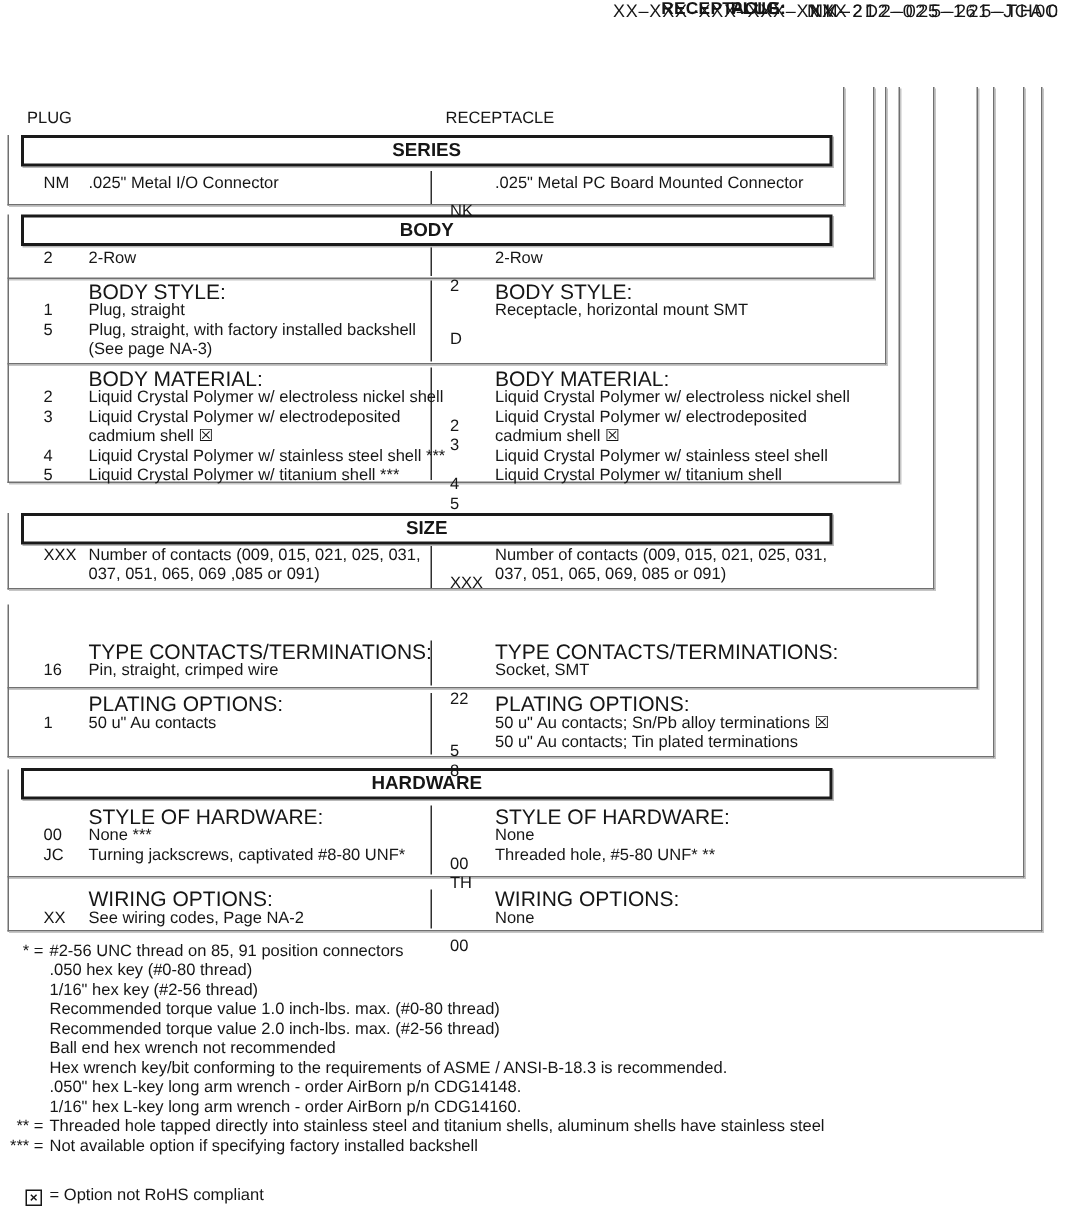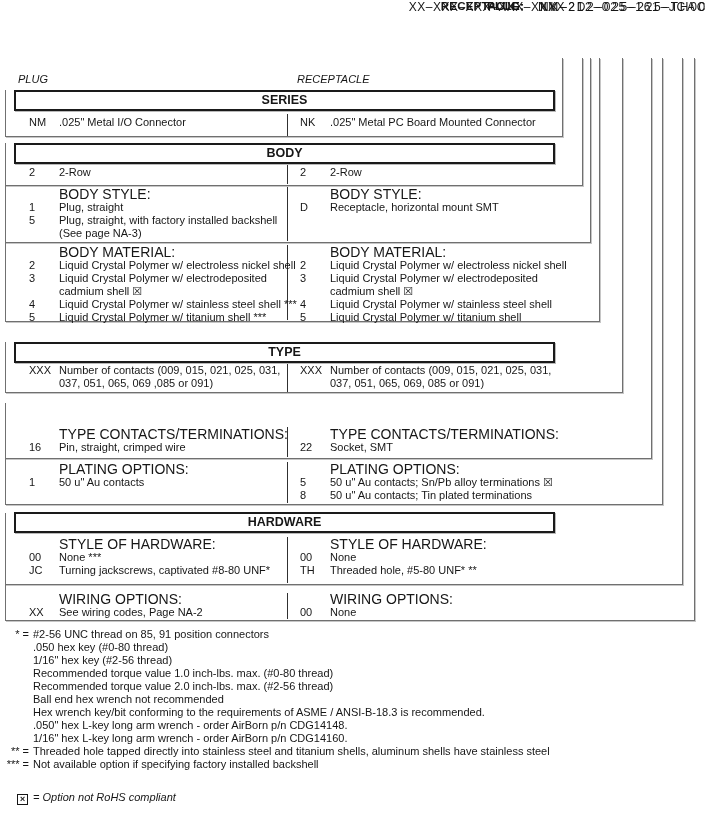--- a/index.html
+++ b/index.html
@@ -1,19 +1,19 @@
 <!DOCTYPE html>
 <html><head>
 <meta charset="utf-8">
 <style>
   html,body{margin:0;padding:0;background:#fff;}
   .page{position:relative;width:717px;height:815px;background:#fff;overflow:hidden;
         font-family:"Liberation Sans",sans-serif;color:#161616;}
   .abs{position:absolute;}
-  .t{font-size:11px;line-height:13px;white-space:nowrap;font-style:italic;}
+  .t{font-size:11px;line-height:13px;white-space:nowrap;}
   .pnlab{position:absolute;right:193px;top:0;font-size:11.5px;font-weight:700;letter-spacing:.2px;}
   .pnval{position:absolute;right:10px;top:0;font-size:12px;letter-spacing:1.7px;}
   .pnmask{position:absolute;right:8px;top:0;font-size:12px;letter-spacing:0.5px;}
   
   .hdr{box-sizing:border-box;left:14px;width:541px;height:21px;border:2px solid #1a1a1a;
        background:#fff;text-align:center;font-weight:700;font-size:12.5px;line-height:17px;
        box-shadow:1px 1px 0 #b9b9b9;z-index:5;}
   
   .step{box-sizing:border-box;left:5px;top:58px;border-right:1.5px solid #707070;
         border-bottom:1.5px solid #707070;box-shadow:1px 1px 0 #c6c6c6;z-index:1;}
@@ -21,21 +21,21 @@
   .vdiv{width:0;left:287px;border-left:1.5px solid #303030;z-index:4;}
   
   .col{z-index:6;}
   .colL{left:19px;width:281px;}
   .colR{left:287px;width:300px;}
   .lbl{padding-left:40px;font-size:14px;line-height:13px;white-space:nowrap;}
   .colR .lbl{padding-left:43px;}
   .row{position:relative;padding-left:40px;font-size:11px;line-height:13px;white-space:nowrap;}
   .colR .row{padding-left:43px;}
   .code{position:absolute;left:10px;top:0;}
-  .colR .code{left:13px;}
+  .colR .code{left:13px;margin-top:19px;}
   
   .fn{position:relative;padding-left:33px;font-size:11px;line-height:13px;white-space:nowrap;}
   .fnm{position:absolute;left:0;top:0;width:29px;text-align:right;}
   .rohsbox{display:inline-block;box-sizing:border-box;width:11px;height:11px;border:1.5px solid #161616;
            font-size:9px;line-height:8px;text-align:center;vertical-align:-1px;font-weight:700;}
 </style>
 </head>
 <body>
 
 <div class="page">
@@ -66,21 +66,21 @@
   <div class="abs ledge" style="top:143px;height:179px"></div>
   <div class="abs ledge" style="top:342px;height:51px"></div>
   <div class="abs ledge" style="top:403px;height:102px"></div>
   <div class="abs ledge" style="top:513px;height:108px"></div>
 
   <div class="abs t" style="left:18px;top:73px">PLUG</div>
   <div class="abs t" style="left:297px;top:73px">RECEPTACLE</div>
 
   <div class="abs hdr" style="top:90px">SERIES</div>
   <div class="abs hdr" style="top:143px">BODY</div>
-  <div class="abs hdr" style="top:342px">TYPE</div>
+  <div class="abs hdr" style="top:342px">SIZE</div>
   <div class="abs hdr" style="top:512px">HARDWARE</div>
 
   <div class="abs vdiv" style="top:114px;height:22px"></div>
   <div class="abs vdiv" style="top:164px;height:20px"></div>
   <div class="abs vdiv" style="top:187px;height:54px"></div>
   <div class="abs vdiv" style="top:245px;height:75px"></div>
   <div class="abs vdiv" style="top:363px;height:29px"></div>
   <div class="abs vdiv" style="top:427px;height:30px"></div>
   <div class="abs vdiv" style="top:462px;height:41px"></div>
   <div class="abs vdiv" style="top:537px;height:46px"></div>

